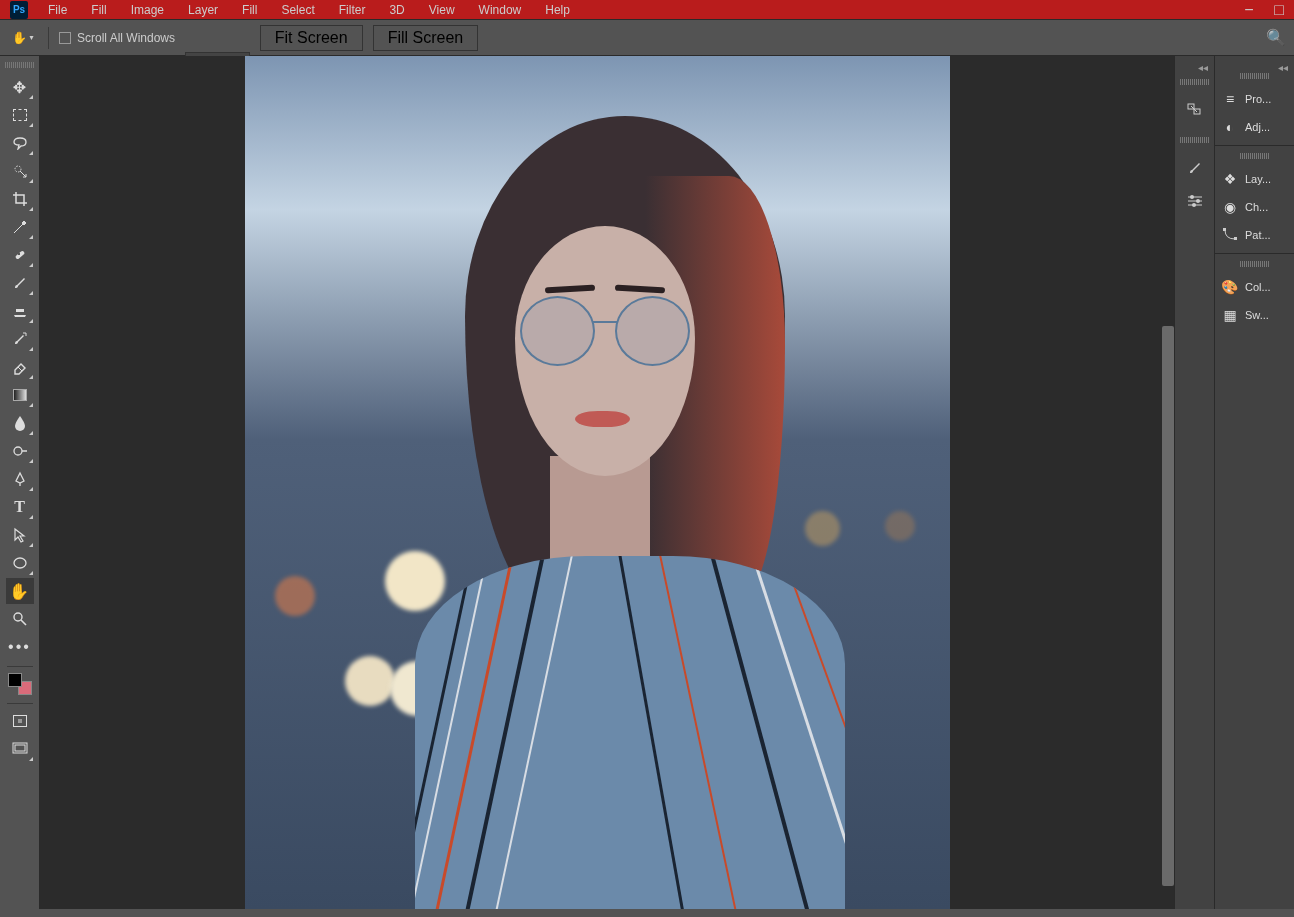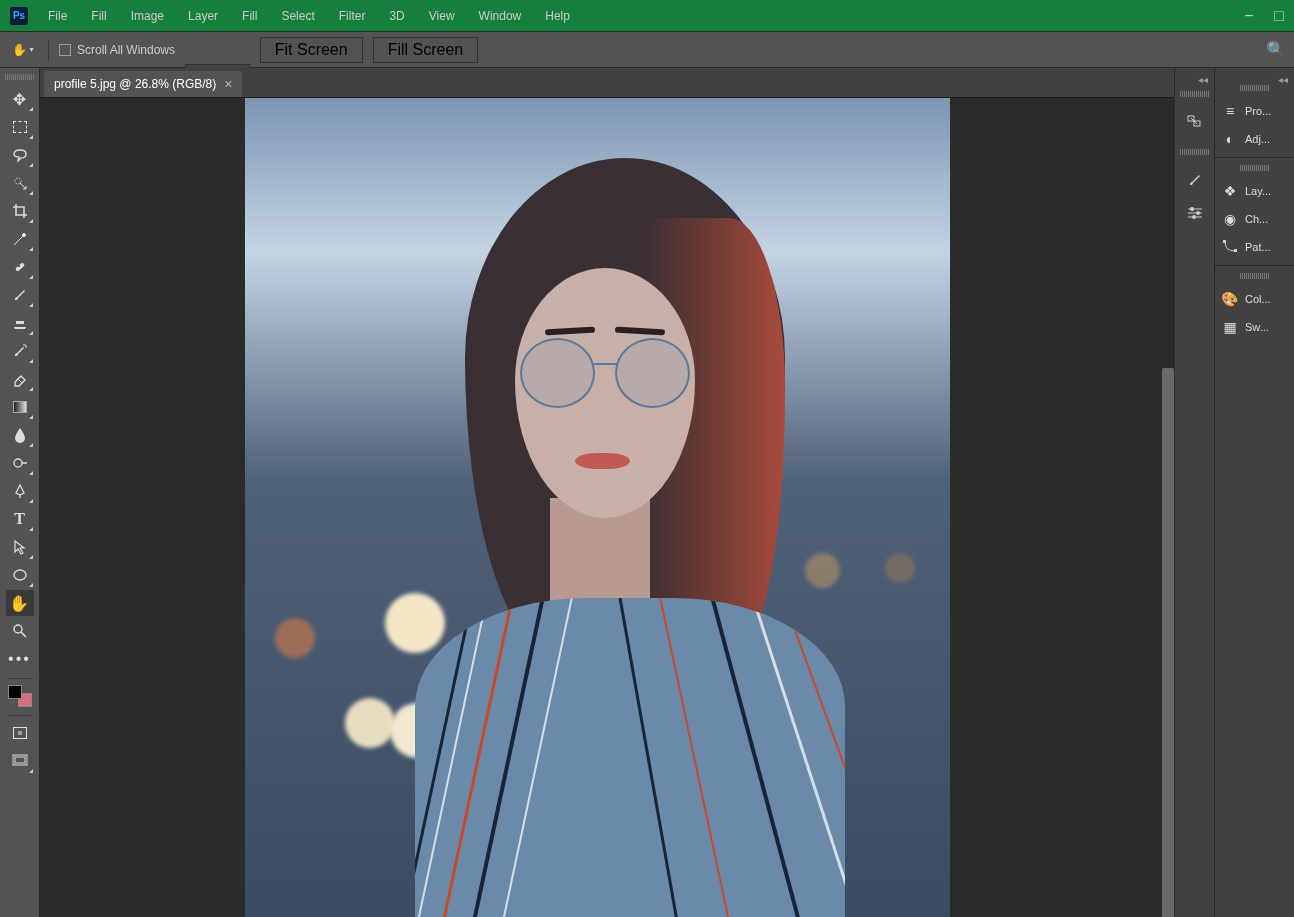--- a/index.html
+++ b/index.html
@@ -1,17 +1,17 @@
 <!DOCTYPE html>
 <html><head>
 <meta charset="utf-8">
 <style>
 * { margin: 0; padding: 0; box-sizing: border-box; font-family: "Segoe UI", Tahoma, sans-serif; }
 body { background: #535353; width: 1294px; height: 917px; overflow: hidden; color: #ccc; font-size: 12px; user-select: none; }
-.topbar { height: 32px; background: #15803d; display: flex; align-items: center; border-bottom: 1px solid #2a2a2a; }
+.topbar { height: 20px; background: #b91c1c; display: flex; align-items: center; border-bottom: 1px solid #2a2a2a; }
 .app-icon { width: 18px; height: 18px; background: #001e36; color: #31a8ff; display: flex; align-items: center; justify-content: center; font-size: 10px; font-weight: bold; margin: 0 10px; border-radius: 2px; }
 .menu { display: flex; gap: 4px; }
 .menu-item { padding: 5px 10px; cursor: default; }
 .winctrl { margin-left: auto; display: flex; }
 .winctrl div { width: 30px; height: 28px; display: flex; align-items: center; justify-content: center; font-size: 16px; }
 .optionsbar { height: 36px; background: #535353; display: flex; align-items: center; border-bottom: 1px solid #2a2a2a; padding: 0 8px; gap: 10px; }
 .opt-tool { width: 30px; display: flex; align-items: center; justify-content: center; }
 .checkbox { width: 12px; height: 12px; border: 1px solid #999; display: inline-block; vertical-align: middle; margin-right: 6px; }
 .opt-field { background: #444; border: 1px solid #333; padding: 2px 16px; font-size: 12px; text-align: center; min-width: 50px; margin-top: 48px; }
 .opt-btn { background: #535353; border: 1px solid #333; padding: 3px 14px; font-size: 16px; }
@@ -235,26 +235,20 @@
     <div class="tool">
         <svg width="16" height="14" viewBox="0 0 16 14">
           <rect x="1" y="1" width="14" height="10" fill="none" stroke="#ddd"></rect>
           <rect x="3" y="3" width="10" height="6" fill="none" stroke="#ddd"></rect>
         </svg>
         <span class="tri"></span>
       </div>
   </div>
 
   <div class="docarea">
-    <div class="tabbar">
-      <div class="doctab">
-        <span>profile 5.jpg @ 26.8% (RGB/8)</span>
-        <span class="close">×</span>
-      </div>
-    </div>
     <div class="canvaswrap">
       <div class="canvas">
         <div class="bokeh b1"></div>
           <div class="bokeh b2"></div>
           <div class="bokeh b3"></div>
         <div class="bokeh b4"></div>
           <div class="bokeh b5"></div>
           <div class="bokeh b6"></div>
         <div class="person">
           <div class="hair"></div>

